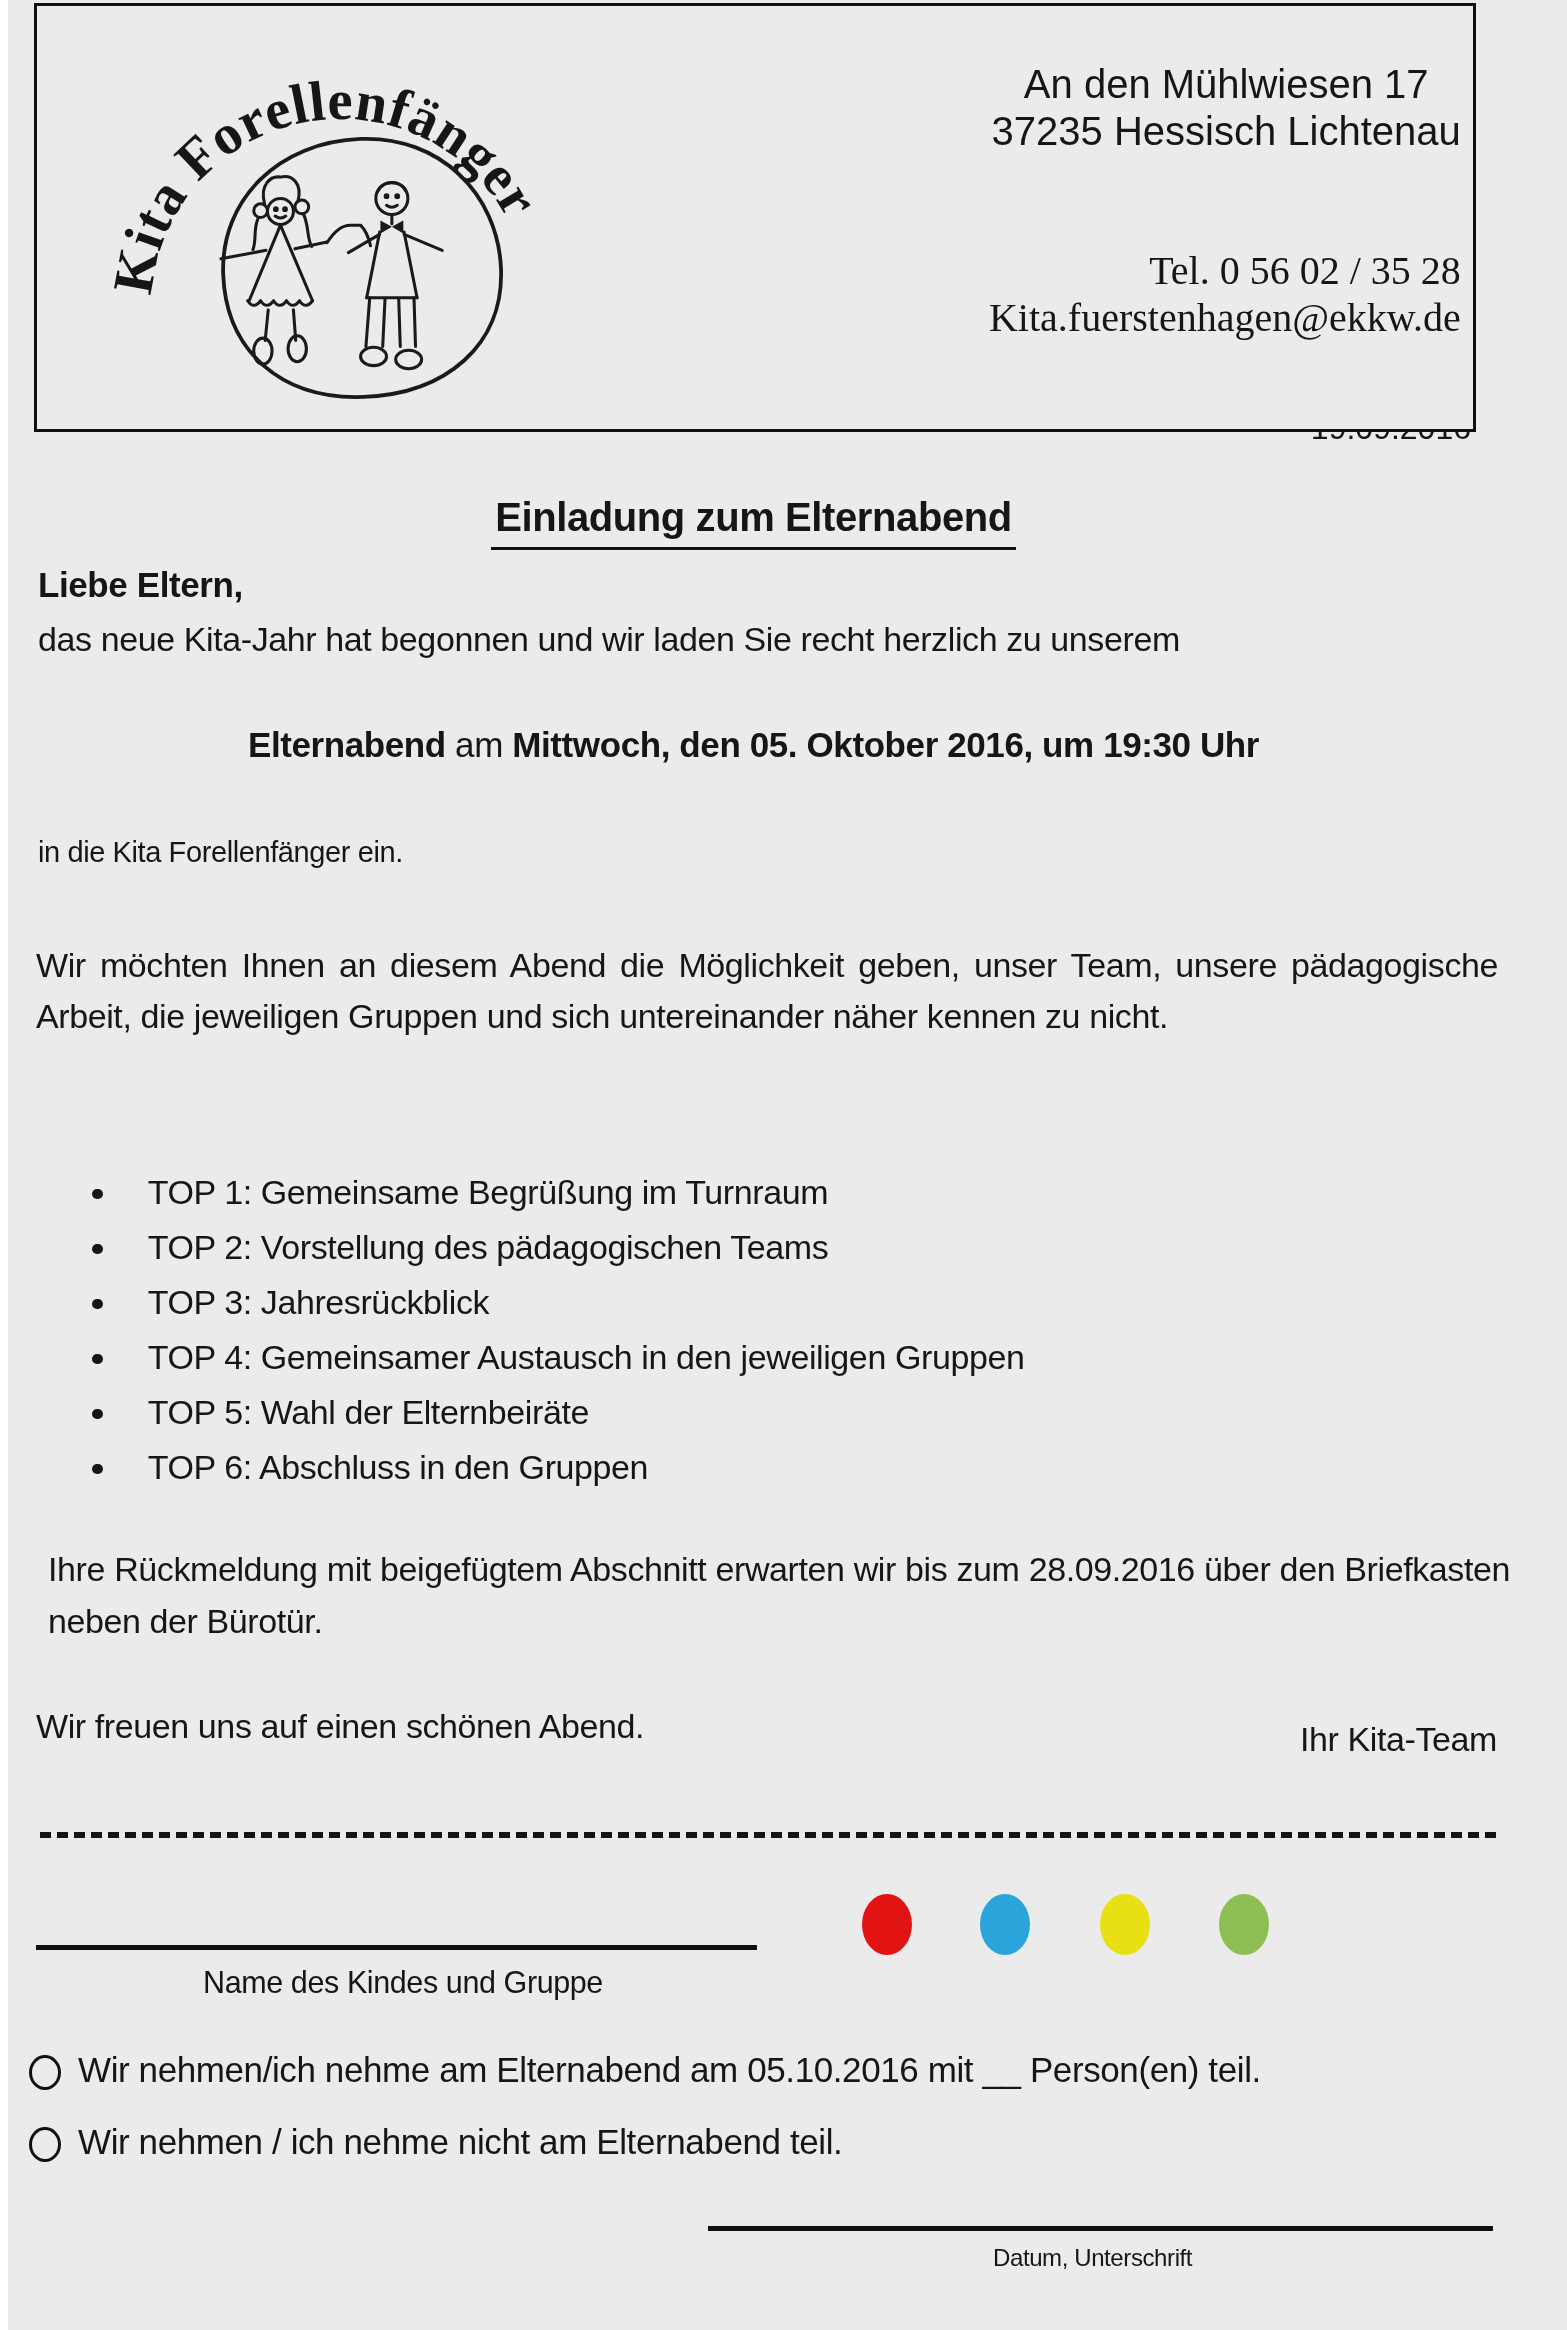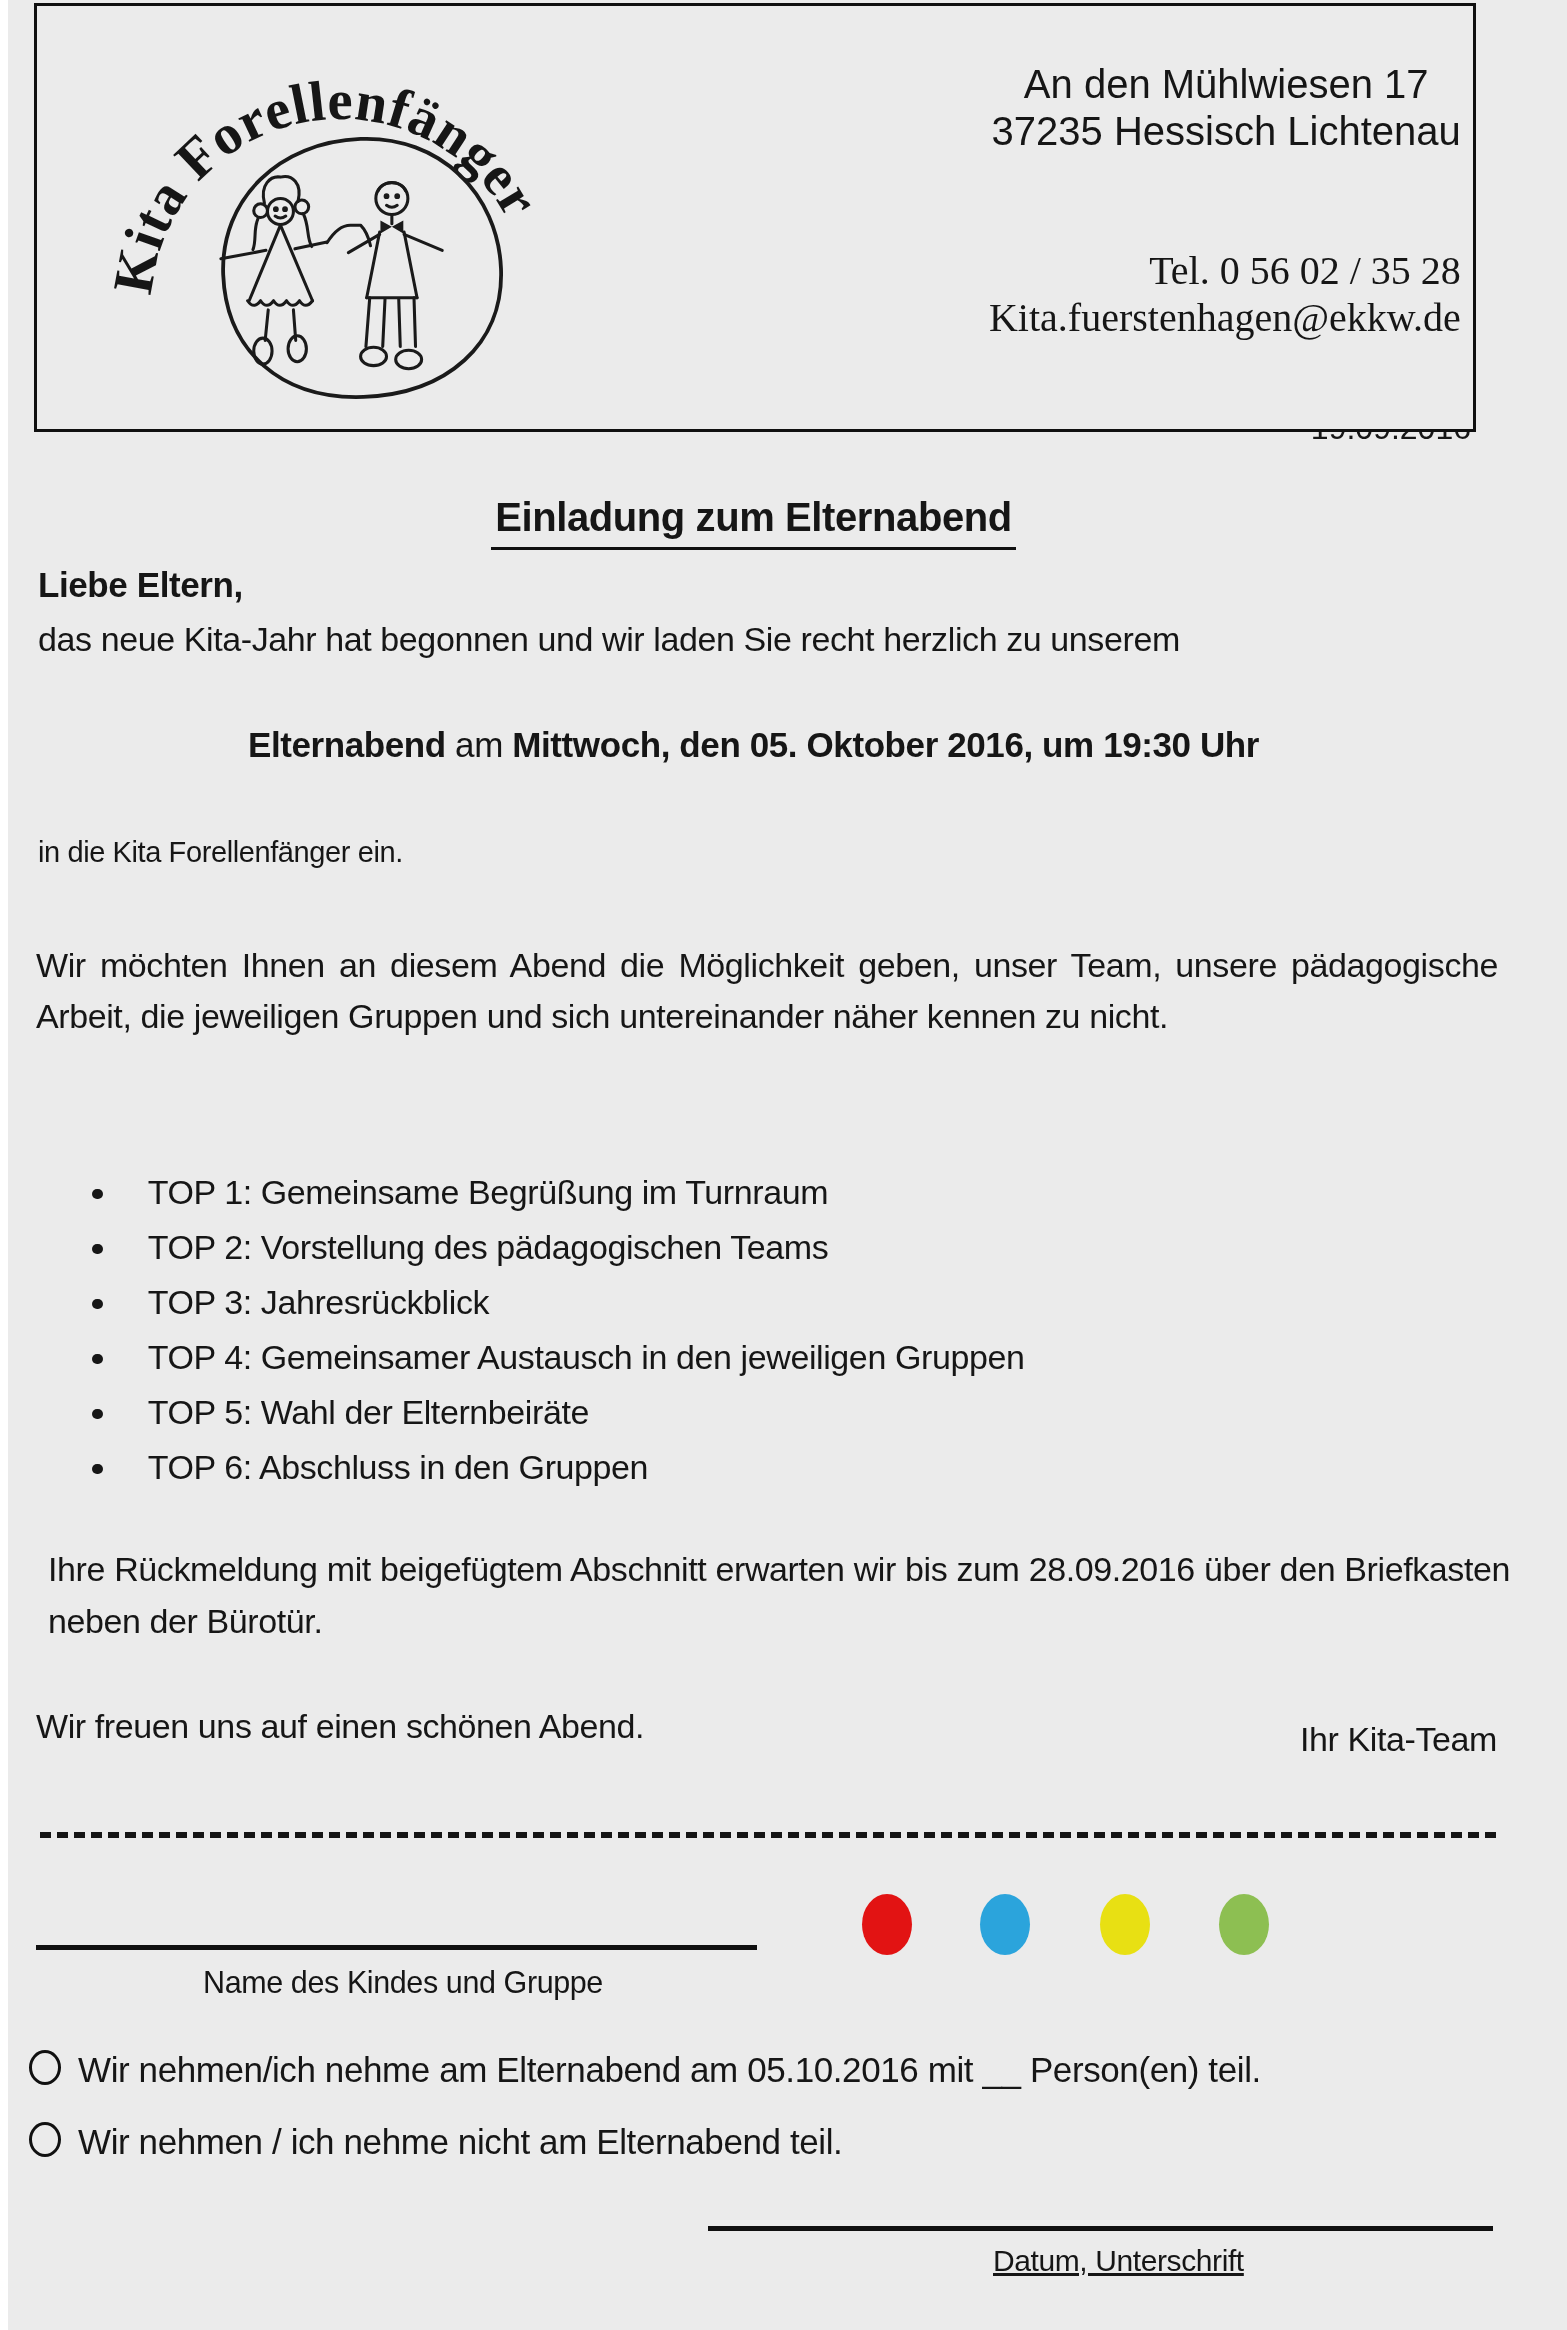--- a/index.html
+++ b/index.html
@@ -92,31 +92,31 @@
   }
   .dot { position:absolute; width:50px; height:61px; border-radius:50%; }
   .dot-red    { left:862px; top:1894px; }
   .dot-blue   { left:980px; top:1894px; }
   .dot-yellow { left:1100px; top:1894px; }
   .dot-green  { left:1219px; top:1894px; }
 
   .name-line { position:absolute; left:36px; top:1945px; width:721px; height:5.3px; background:#101010; }
   .name-label { position:absolute; left:203px; top:1965px; font-size:30.5px; letter-spacing:-0.4px; }
 
-  .option-row { position:absolute; left:29px; display:flex; align-items:flex-start; font-size:35px; letter-spacing:-0.4px; }
+  .option-row { position:absolute; left:29px; display:flex; align-items:flex-end; font-size:35px; letter-spacing:-0.4px; }
   .option-1 { top:2050px; }
   .option-2 { top:2122px; }
   .radio-circle {
     flex:none; width:26px; height:29px;
     border:3.8px solid #101010; border-radius:50%;
     margin-right:17px;
   }
 
   .sig-line { position:absolute; left:708px; top:2226px; width:785px; height:5.3px; background:#101010; }
-  .sig-label { position:absolute; left:993px; top:2244px; font-size:30px; letter-spacing:-0.4px;text-decoration:underline; }
+  .sig-label { position:absolute; left:993px; top:2244px; font-size:24px; letter-spacing:-0.4px; }
 </style>
 </head>
 <body>
 
 <div class="page">
   <div class="white-strip"></div>
 
   <div class="header-box">
 
     <svg class="logo-svg" viewBox="0 0 760 546" fill="none" stroke="#1a1a1a" stroke-linecap="round" stroke-linejoin="round">

